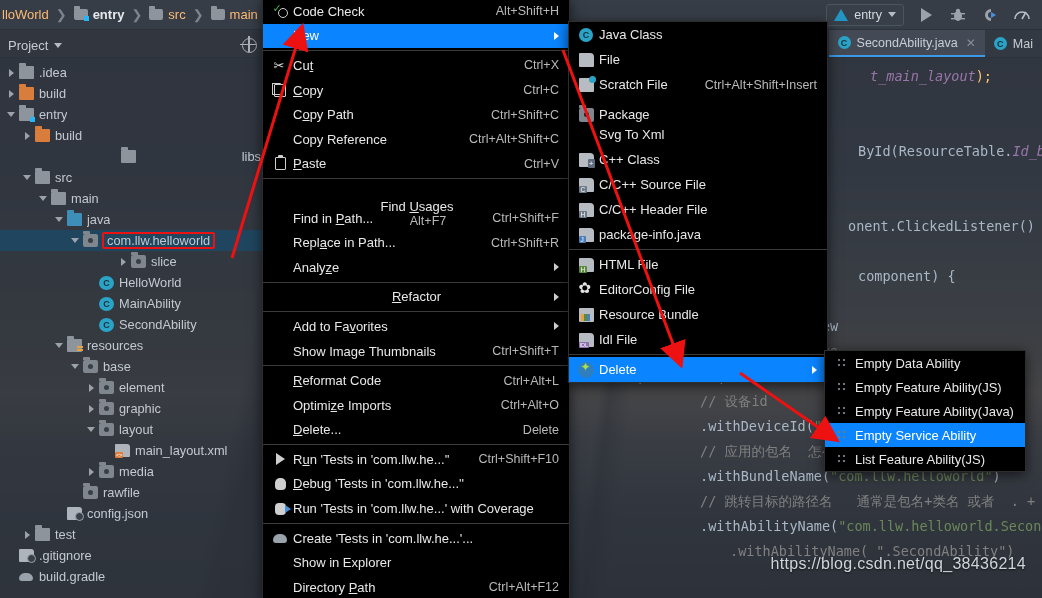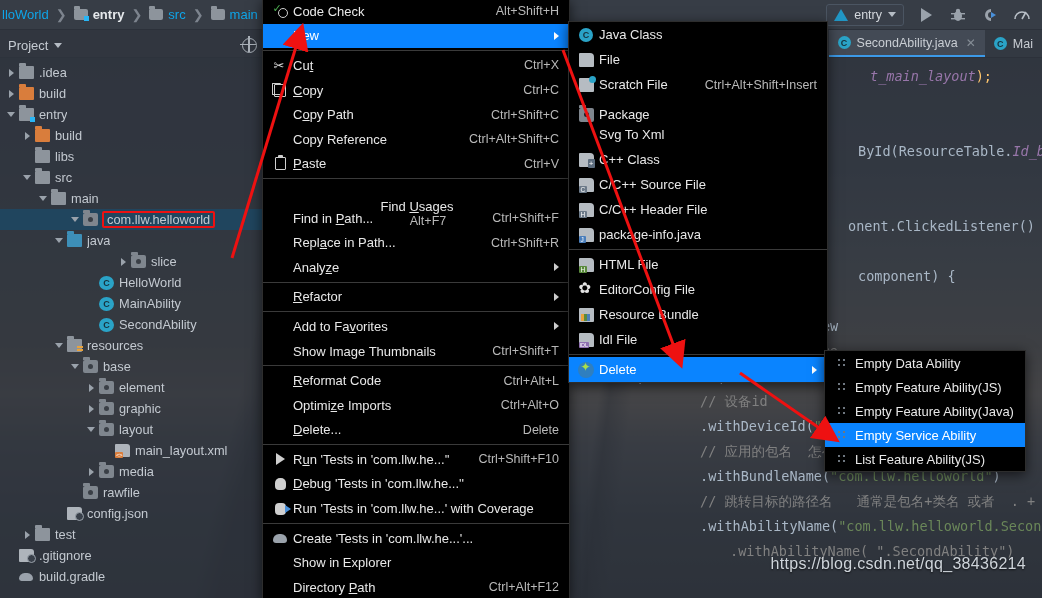--- a/index.html
+++ b/index.html
@@ -36,21 +36,21 @@
   
   .topbar {
     position:absolute; left:0; top:0; width:1042px; height:30px;
     background: rgba(56,62,71,0.93);
     display:flex; align-items:center;
     border-bottom:1px solid #2c313a;
   }
   .crumbs { display:flex; align-items:center; padding-left:0px; height:30px; }
   .crumb {
     display:flex; align-items:center; gap:5px;
-    color:#0ea5e9; font-size:13px; padding:0 2px;
+    color:#fdba74; font-size:13px; padding:0 2px;
     white-space:nowrap;
   }
   .crumb.bold { color:#e6e9ec; font-weight:bold; }
   .crumb-sep { color:#7d848e; font-size:13px; padding:0 5px; }
   .folder-ico {
     width:14px; height:11px; position:relative; display:inline-block;
     background:#8d949c; border-radius:1px 2px 2px 2px;
   }
   .folder-ico::before{
     content:""; position:absolute; left:0; top:-3px; width:6px; height:3px;
@@ -369,45 +369,45 @@
         <div class="trow" style="padding-left: 6px;">
           <span class="arrow open"></span>
           <span class="ti folder src"></span>
           <span class="tlabel">entry</span>
         </div>
         <div class="trow" style="padding-left: 22px;">
           <span class="arrow closed"></span>
           <span class="ti folder orange"></span>
           <span class="tlabel">build</span>
         </div>
-        <div class="trow" style="padding-left: 22px;">
+        <div class="trow" style="padding-left: 8px; justify-content: space-between;">
           <span class="arrow"></span>
           <span class="ti folder"></span>
           <span class="tlabel">libs</span>
         </div>
         <div class="trow" style="padding-left: 22px;">
           <span class="arrow open"></span>
           <span class="ti folder"></span>
           <span class="tlabel">src</span>
         </div>
         <div class="trow" style="padding-left: 38px;">
           <span class="arrow open"></span>
           <span class="ti folder"></span>
           <span class="tlabel">main</span>
         </div>
+        <div class="trow" style="padding-left: 54px;">
+          <span class="arrow open"></span>
+          <span class="ti folder blue"></span>
+          <span class="tlabel">java</span>
+        </div>
         <div class="trow selected" style="padding-left: 70px;">
           <span class="arrow open"></span>
           <span class="ti pkg"></span>
           <span class="tlabel redbox">com.llw.helloworld</span>
         </div>
-        <div class="trow" style="padding-left: 54px;">
-          <span class="arrow open"></span>
-          <span class="ti folder blue"></span>
-          <span class="tlabel">java</span>
-        </div>
         <div class="trow" style="padding-left: 118px;">
           <span class="arrow closed"></span>
           <span class="ti pkg"></span>
           <span class="tlabel">slice</span>
         </div>
         <div class="trow" style="padding-left: 86px;">
           <span class="arrow"></span>
           <span class="ti cls">C</span>
           <span class="tlabel">HelloWorld</span>
         </div>
@@ -544,21 +544,21 @@
         <span class="mico"></span>
         <span class="mlabel">Repl<span class="u">a</span>ce in Path...</span>
         <span class="mkey">Ctrl+Shift+R</span>
       </div>
       <div class="mi" style="height: 24.6px;">
         <span class="mico"></span>
         <span class="mlabel">Analy<span class="u">z</span>e</span>
         <span class="marrow"></span>
       </div>
       <div class="msep"></div>
-      <div class="mi" style="height: 24.6px;">
+      <div class="mi" style="height: 24.6px; text-align: center;">
         <span class="mico"></span>
         <span class="mlabel"><span class="u">R</span>efactor</span>
         <span class="marrow"></span>
       </div>
       <div class="msep"></div>
       <div class="mi" style="height: 24.6px;">
         <span class="mico"></span>
         <span class="mlabel">Add to Fa<span class="u">v</span>orites</span>
         <span class="marrow"></span>
       </div>

